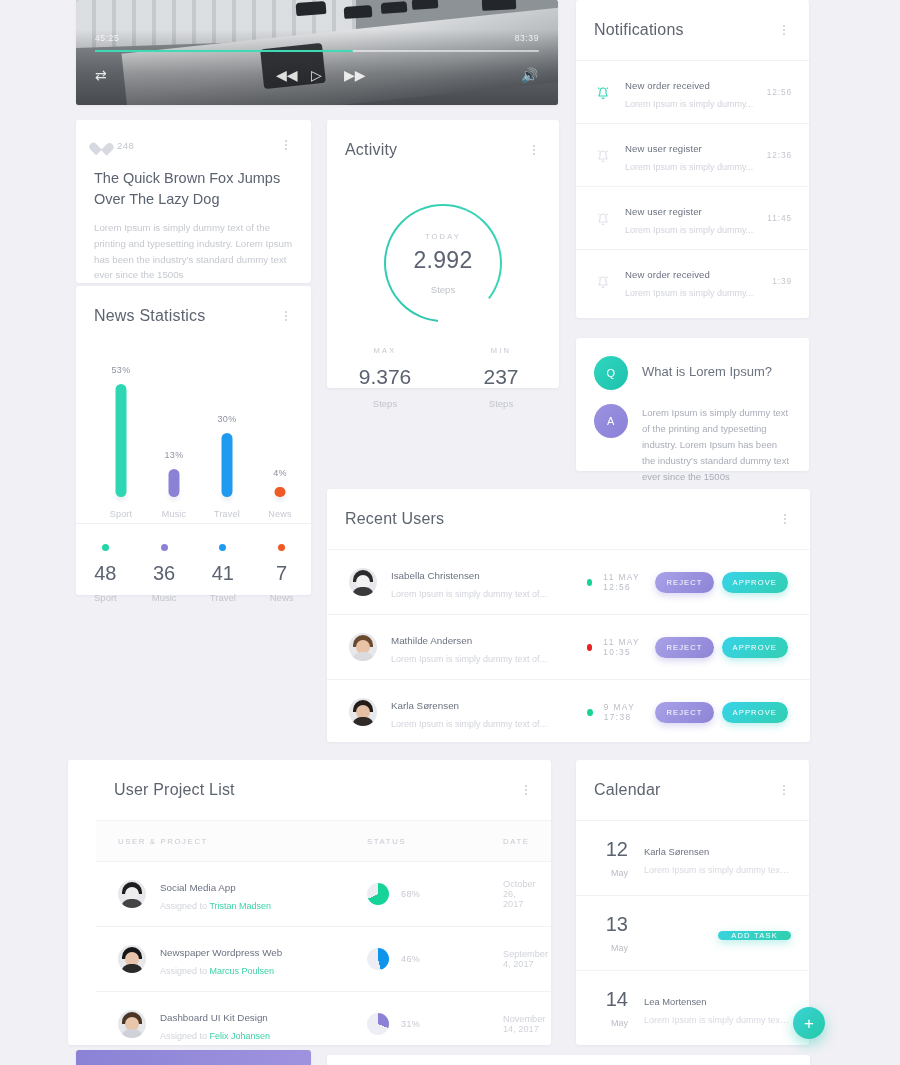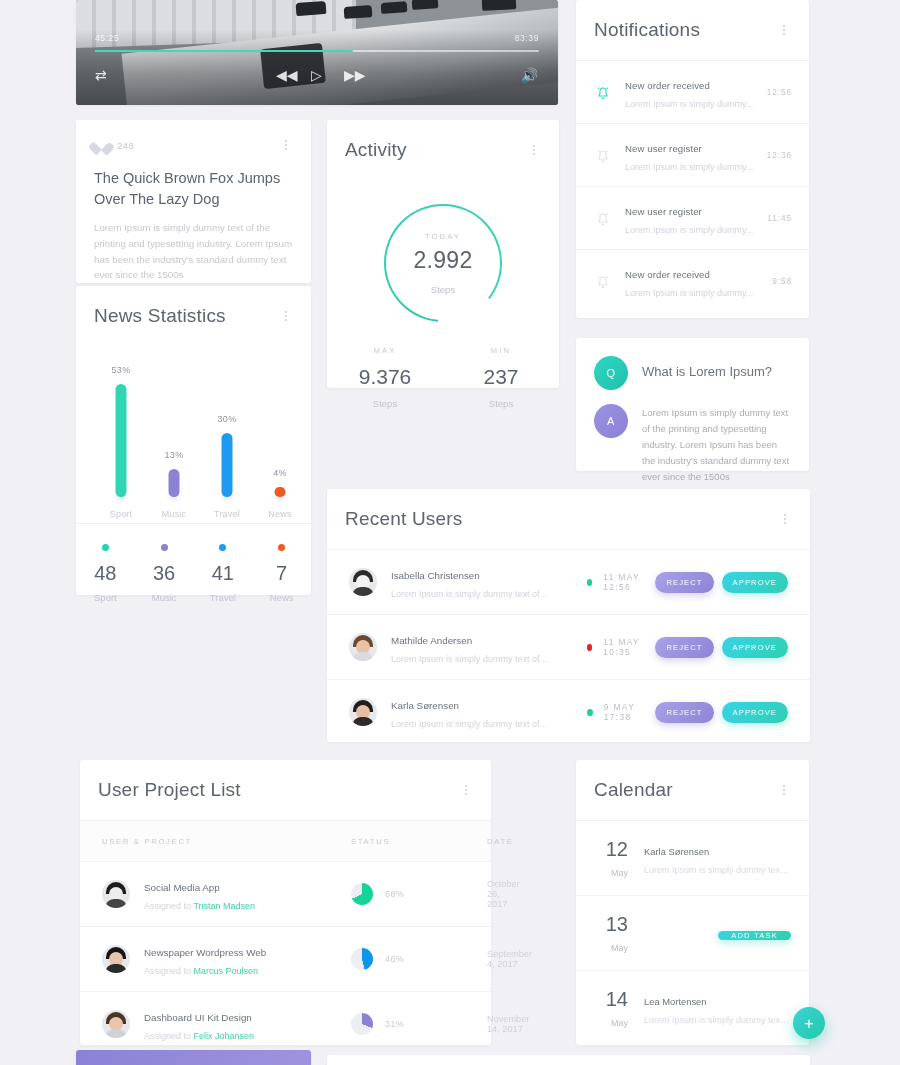--- a/index.html
+++ b/index.html
@@ -14,21 +14,21 @@
   .card {
     background: #ffffff;
     border-radius: 3px;
     box-shadow: 0 1px 3px rgba(100,100,130,0.07);
     position: absolute;
   }
   .card-head {
     height: 60px; display: flex; align-items: center;
     justify-content: space-between; padding: 0 18px;
   }
-  .card-title { font-size: 19px; color: #5d6470; font-weight: 400; letter-spacing: .2px; }
+  .card-title { font-size: 16px; color: #5d6470; font-weight: 400; letter-spacing: .2px; }
   .kebab { width: 14px; height: 18px; display:flex; flex-direction:column;
     align-items:center; justify-content:center; gap:2px; cursor:pointer; }
   .kebab i { width:2px; height:2px; border-radius:50%; background:#c9cbd4; display:block; }
 
   
   #video { left:76px; top:0; width:482px; height:105px; border-radius:3px; overflow:hidden;
            background:#6d7378; }
   .vid-bg { position:absolute; inset:0;
     background:
       linear-gradient(178deg, rgba(255,255,255,.0) 0%, rgba(60,62,66,.55) 55%, rgba(40,42,46,.8) 100%),
@@ -129,21 +129,21 @@
   .ru-status{display:flex;align-items:center;gap:11px;flex:1;}
   .st-dot{width:7px;height:7px;border-radius:50%;}
   .ru-date{font-size:8.3px;color:#b9bcc6;letter-spacing:1.4px;}
   .ru-btns{display:flex;gap:8px;}
   .pill{border:none;border-radius:11px;color:#fff;font-size:7.6px;letter-spacing:1.1px;padding:6px 11px;cursor:pointer;
     font-family:"Liberation Sans",sans-serif;}
   .pill-reject{background:linear-gradient(135deg,#a9a1e8,#8d84d6);box-shadow:0 3px 7px rgba(140,130,214,.33);}
   .pill-approve{background:linear-gradient(135deg,#38d3e8,#31cfb2);box-shadow:0 3px 7px rgba(52,205,196,.33);}
 
   
-  #projects { left:80px; top:760px; width:411px; height:285px; }
+  #projects { left:68px; top:760px; width:483px; height:285px;padding-left:28px; }
   .pl-head{display:flex;align-items:center;padding:0 22px;height:42px;border-top:1px solid #f2f2f6;
     border-bottom:1px solid #f2f2f6;background:#fcfcfd;}
   .pl-h{font-size:7.8px;letter-spacing:1.6px;color:#c6c9d1;}
   .pl-row{display:flex;align-items:center;padding:0 22px;height:65px;border-bottom:1px solid #f2f2f6;}
   .c1{flex:0 0 249px;display:flex;align-items:center;gap:14px;}
   .c2{flex:0 0 136px;display:flex;align-items:center;gap:12px;}
   .c3{flex:1;}
   .pl-name{font-size:9.8px;color:#6b7280;}
   .pl-assign{font-size:9px;color:#d2d4dc;margin-top:6px;}
   .pl-assign b{font-weight:400;}
@@ -356,21 +356,21 @@
         </div>
         <div class="n-row">
           <span class="bell">
             <svg width="20" height="20" viewBox="0 0 20 20" fill="none" stroke="#dfe1e7" stroke-width="1.1">
               <path d="M6 14h8c0-1-1-1.4-1-3.2V9a3 3 0 0 0-6 0v1.8C7 12.6 6 13 6 14z"></path>
               <path d="M9 15.6a1 1 0 0 0 2 0"></path>
               <path d="M5 5.6 6.3 6.9M15 5.6 13.7 6.9"></path>
             </svg>
           </span>
           <span class="n-mid"><span class="n-title">New order received</span><div class="n-sub">Lorem Ipsum is simply dummy...</div></span>
-          <span class="n-time">9:58</span>
+          <span class="n-time">1:39</span>
         </div>
       </div>
   </div>
 
   <div class="card" id="qa">
     <div class="qa-row">
       <div class="qa-circ qa-q">Q</div>
       <div class="qa-qt">What is Lorem Ipsum?</div>
     </div>
     <div class="qa-row" style="padding-top:14px;">

